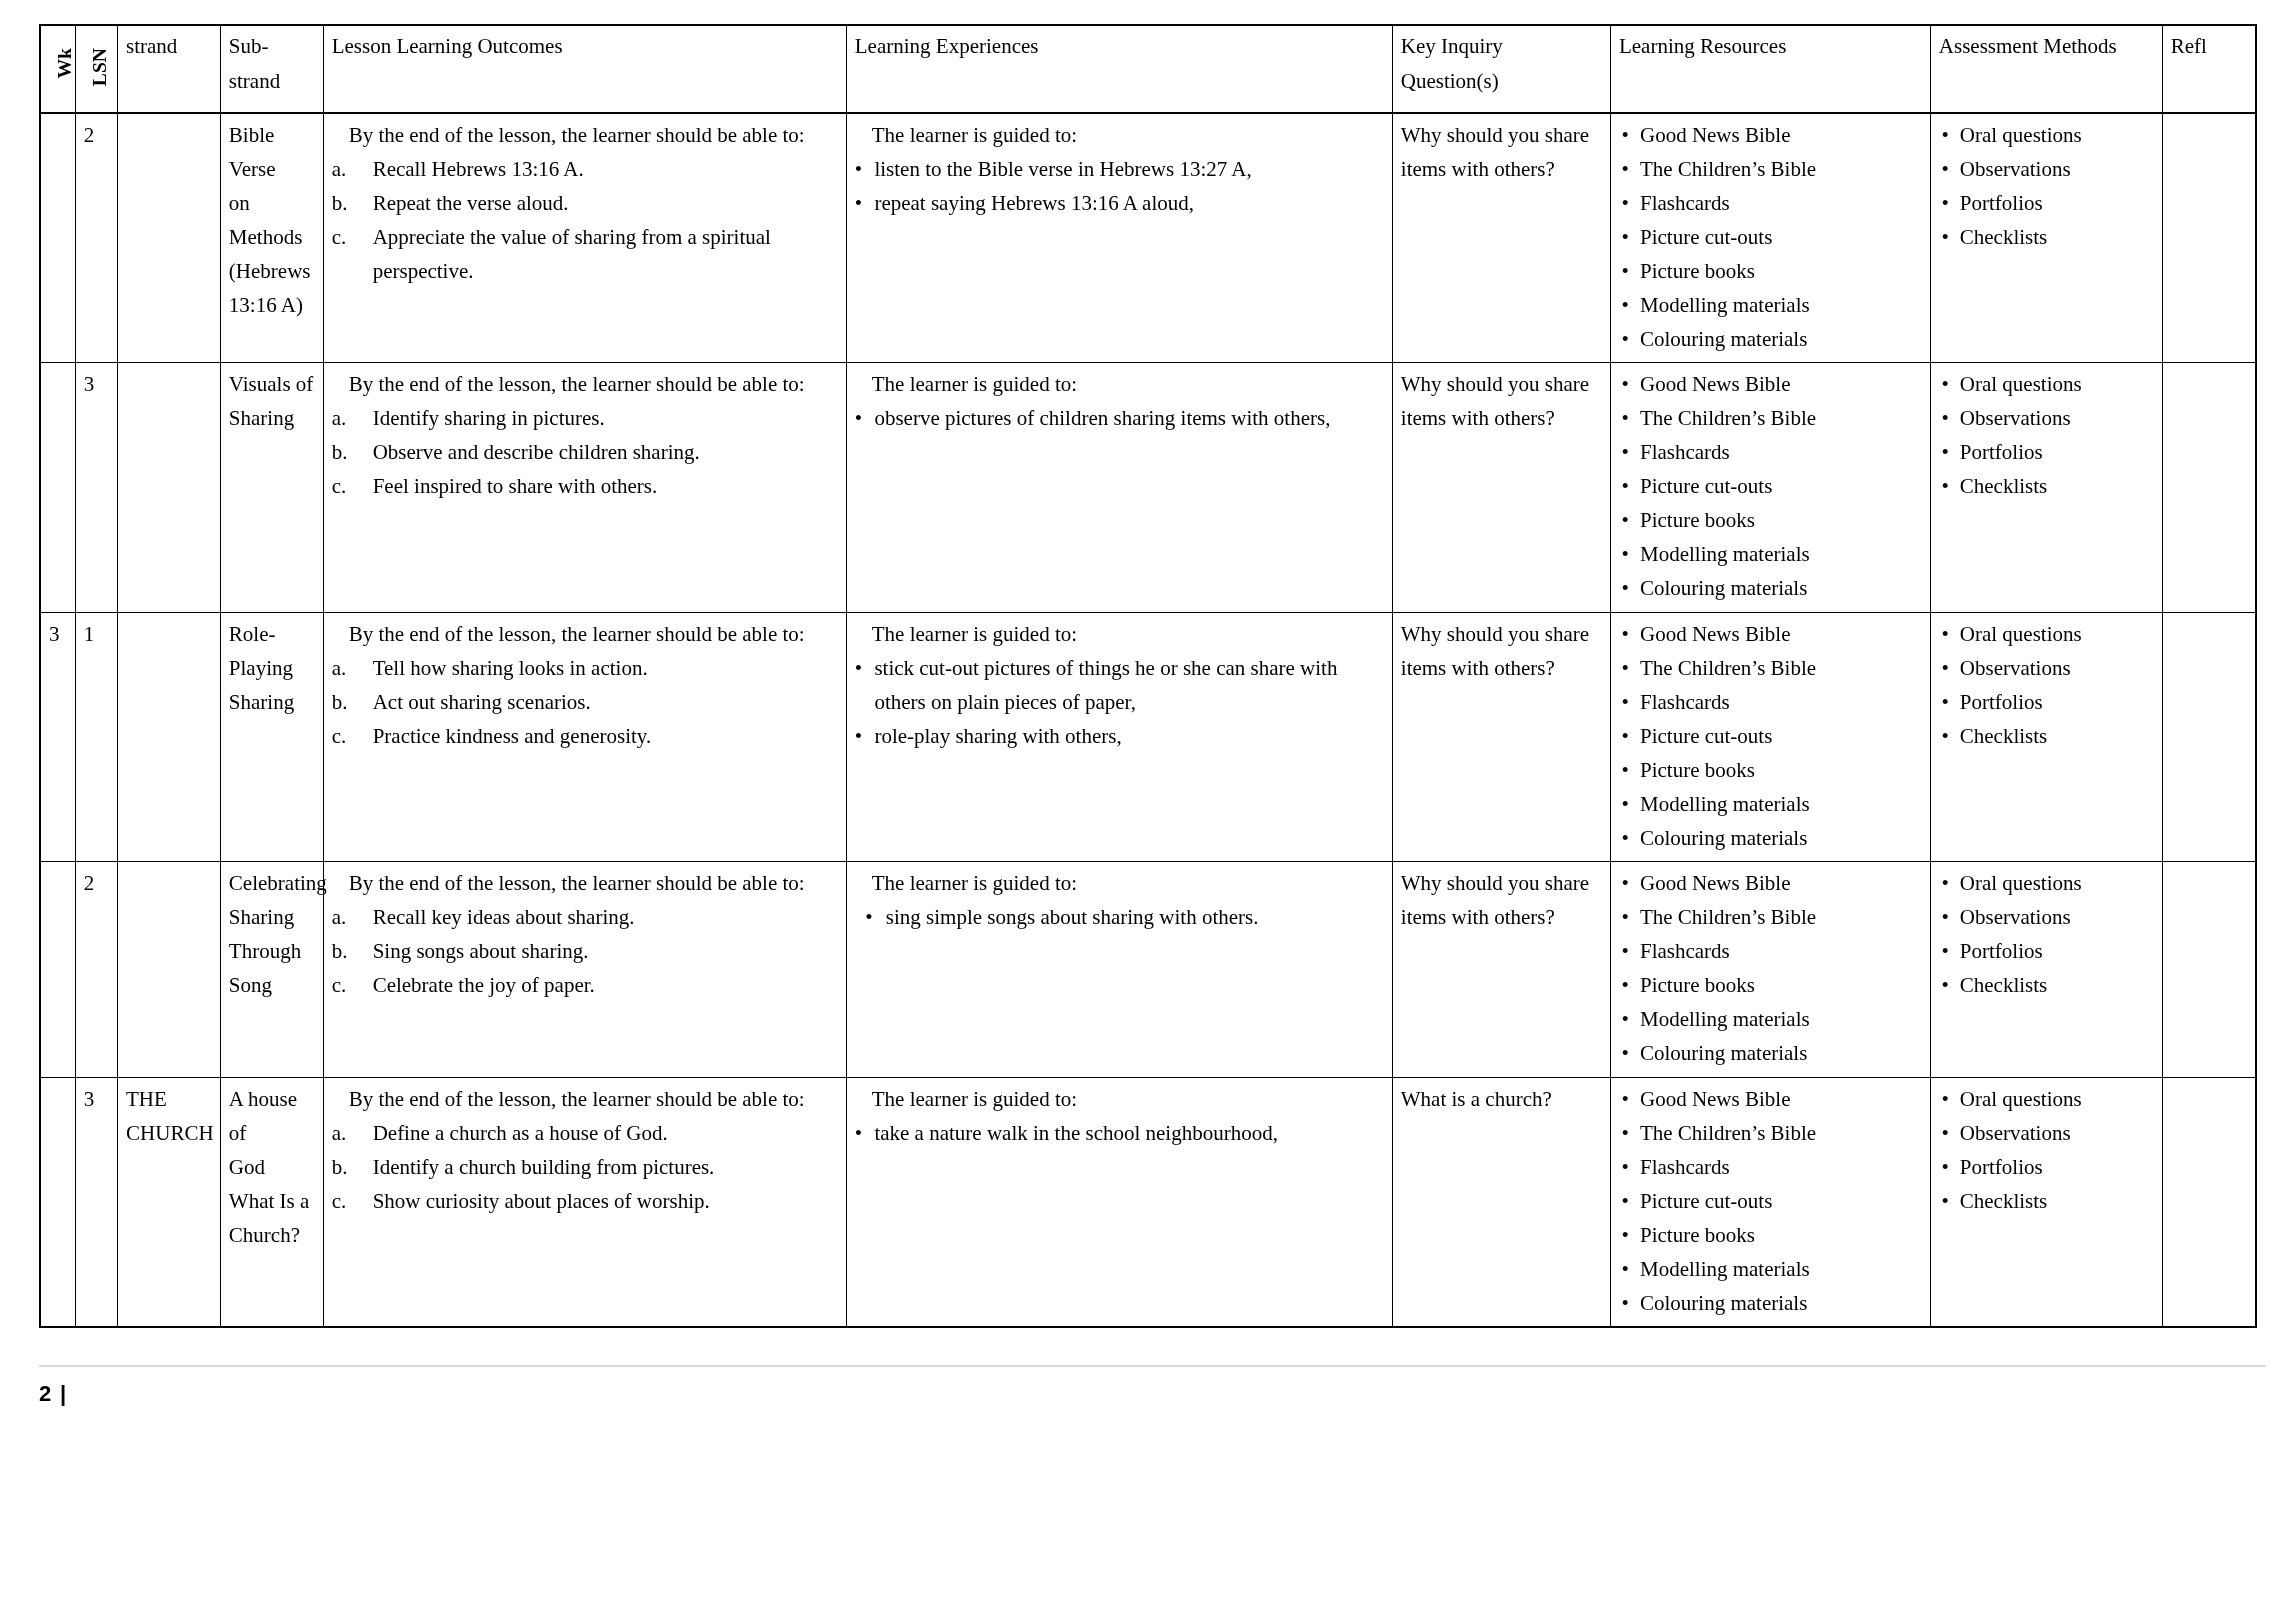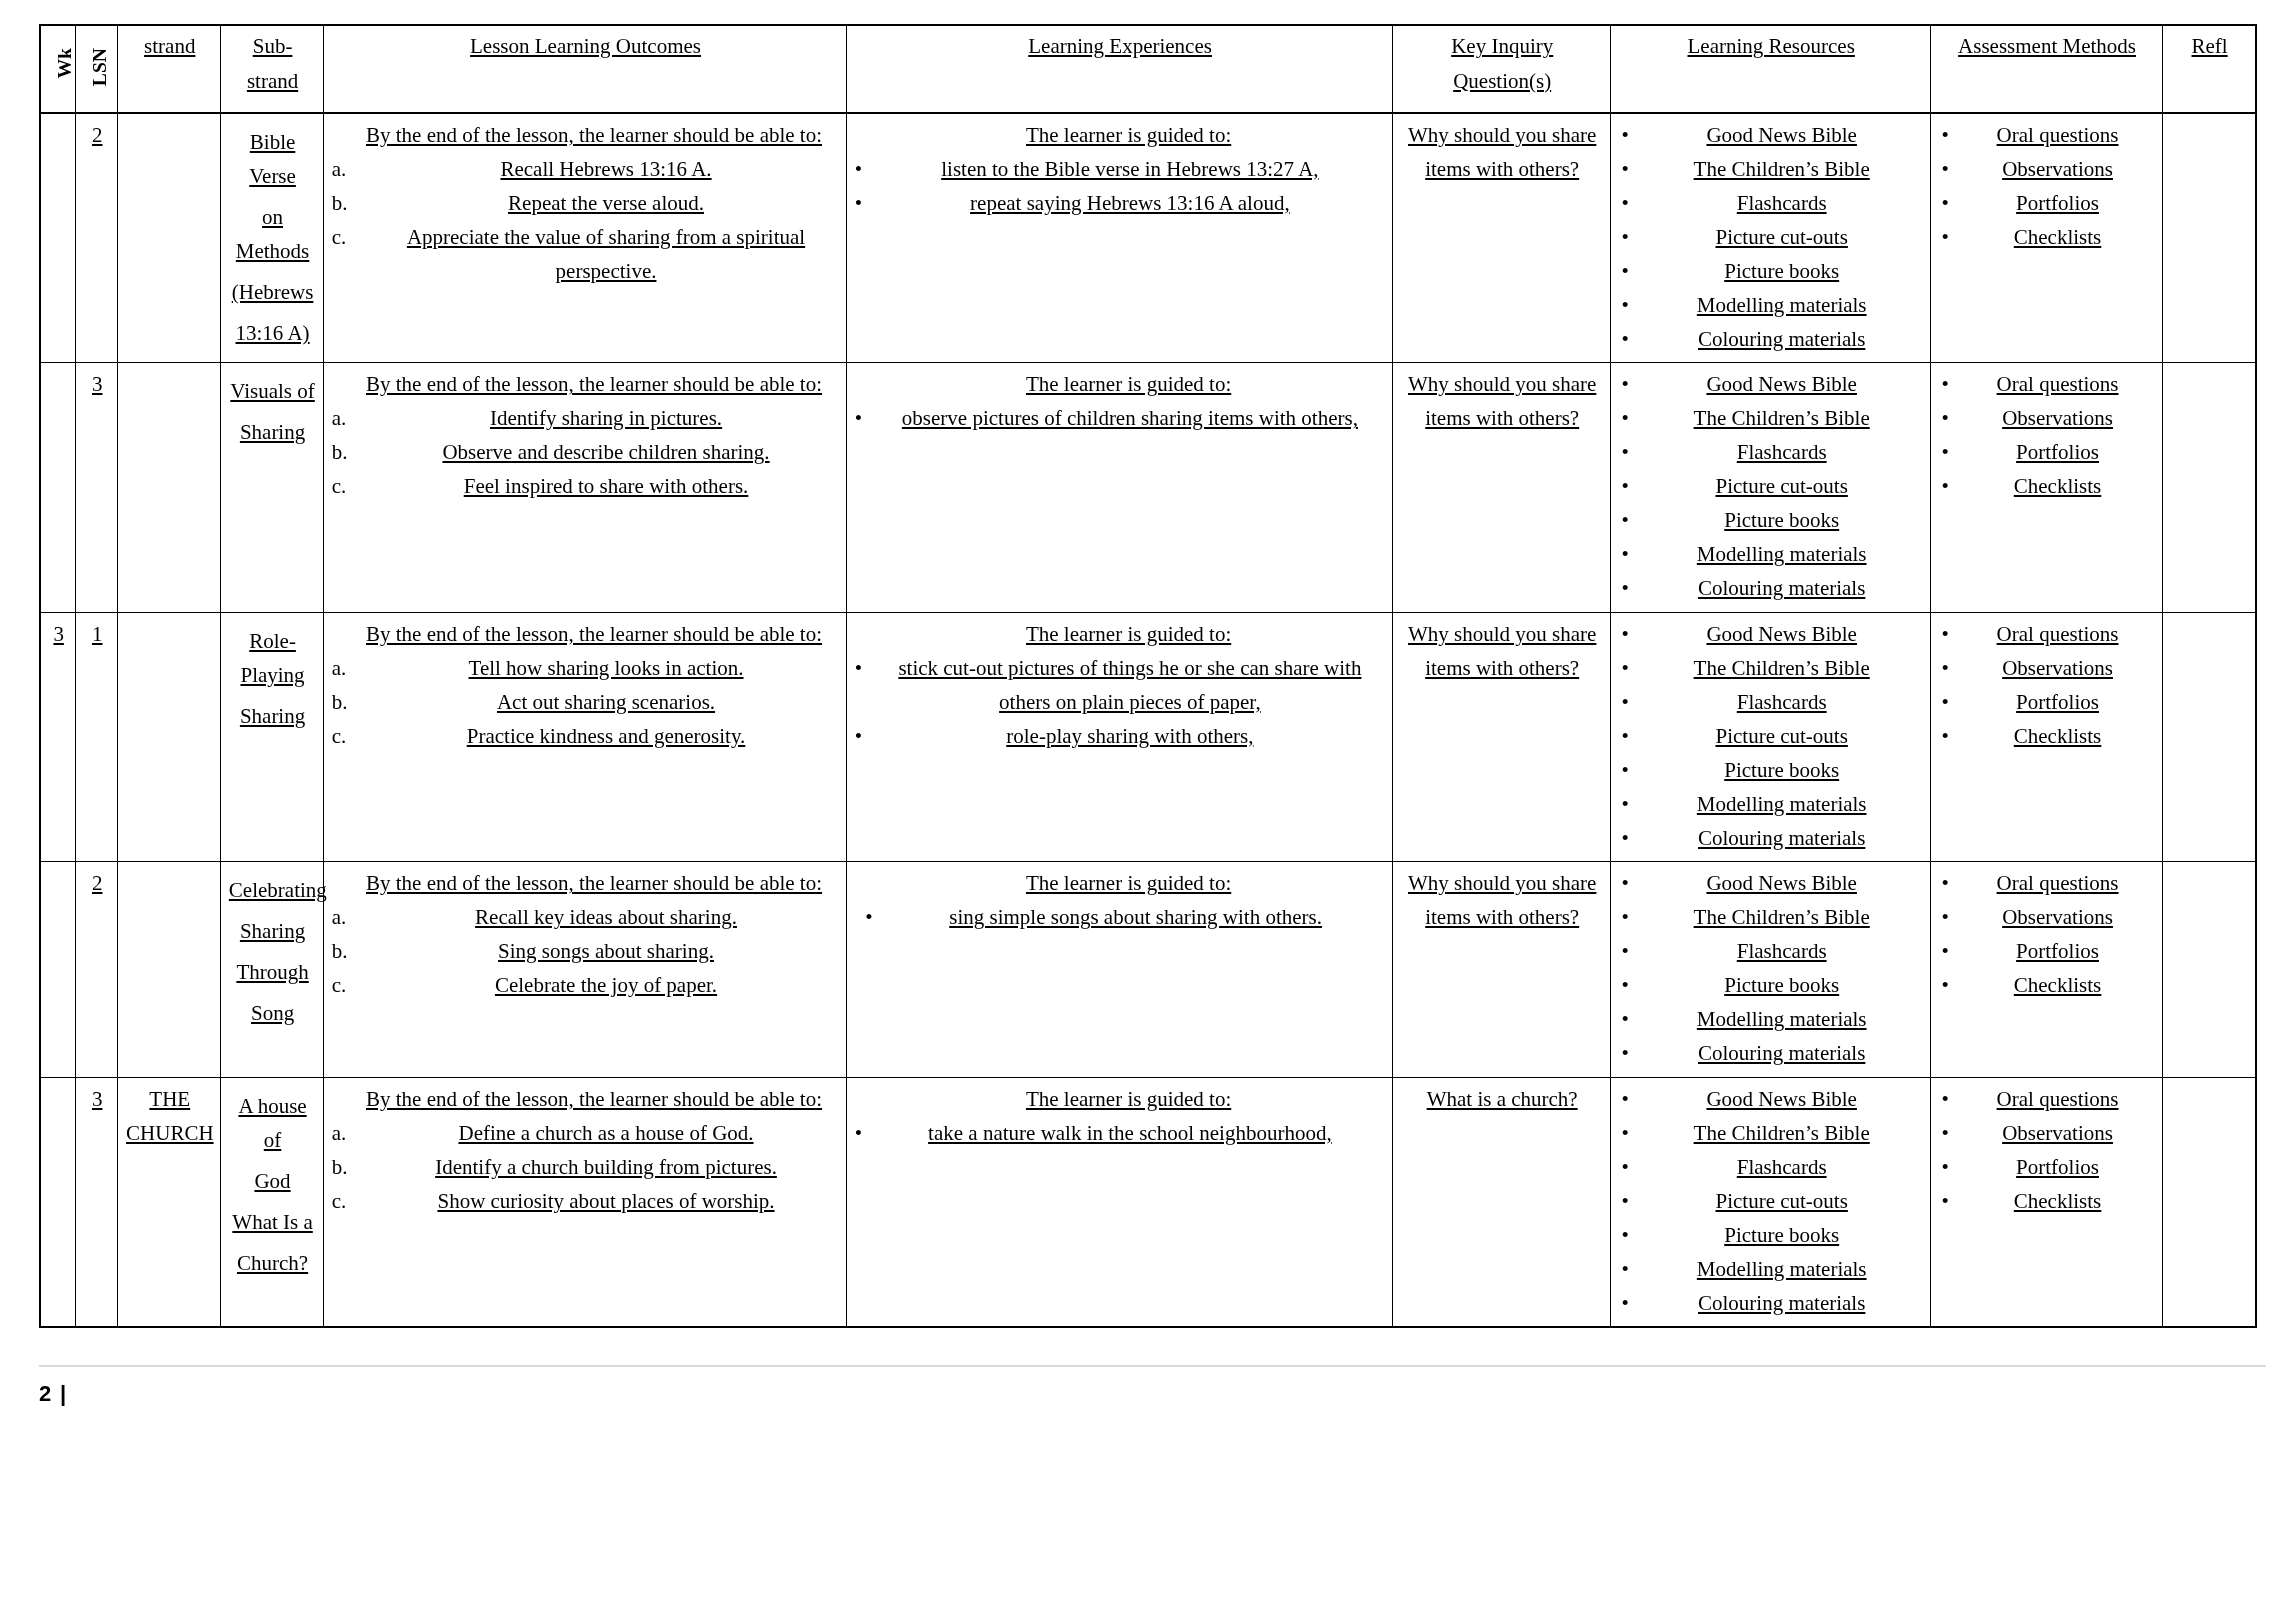--- a/index.html
+++ b/index.html
@@ -26,24 +26,23 @@
     border-collapse: collapse;
     table-layout: fixed;
     width: 2218px;
     margin-top: 0;
   }
   table.sow td, table.sow th {
     border: 1.3px solid #000000;
     vertical-align: top;
     padding: 3.9px 6.5px 6.5px 7.9px;
     font-weight: normal;
-    text-align: center;
+    text-align: left;
     font-size: 21px;
     line-height: 1.62;
-    text-decoration: underline;
   }
   
   table.sow {
     border: 2.6px solid #000;
   }
   thead td {
     font-weight: bold;
     font-size: 19.6px;
     line-height: 1.55;
     height: 76px;
@@ -123,21 +122,21 @@
   ul.res li {
     position: relative;
     padding-left: 21px;
     margin: 0;
   }
   ul.res li .bul {
     position: absolute;
     left: 2.6px;
     top: 0;
   }
-  .sub-line { display: block; margin-top: 7px; }
+  .sub-line { display: block; }
 
   .footer {
     position: absolute;
     left: 39px;
     right: 29px;
     bottom: 216px;
   }
   .footer hr {
     border: none;
     border-top: 2px solid #d9d9d9;

